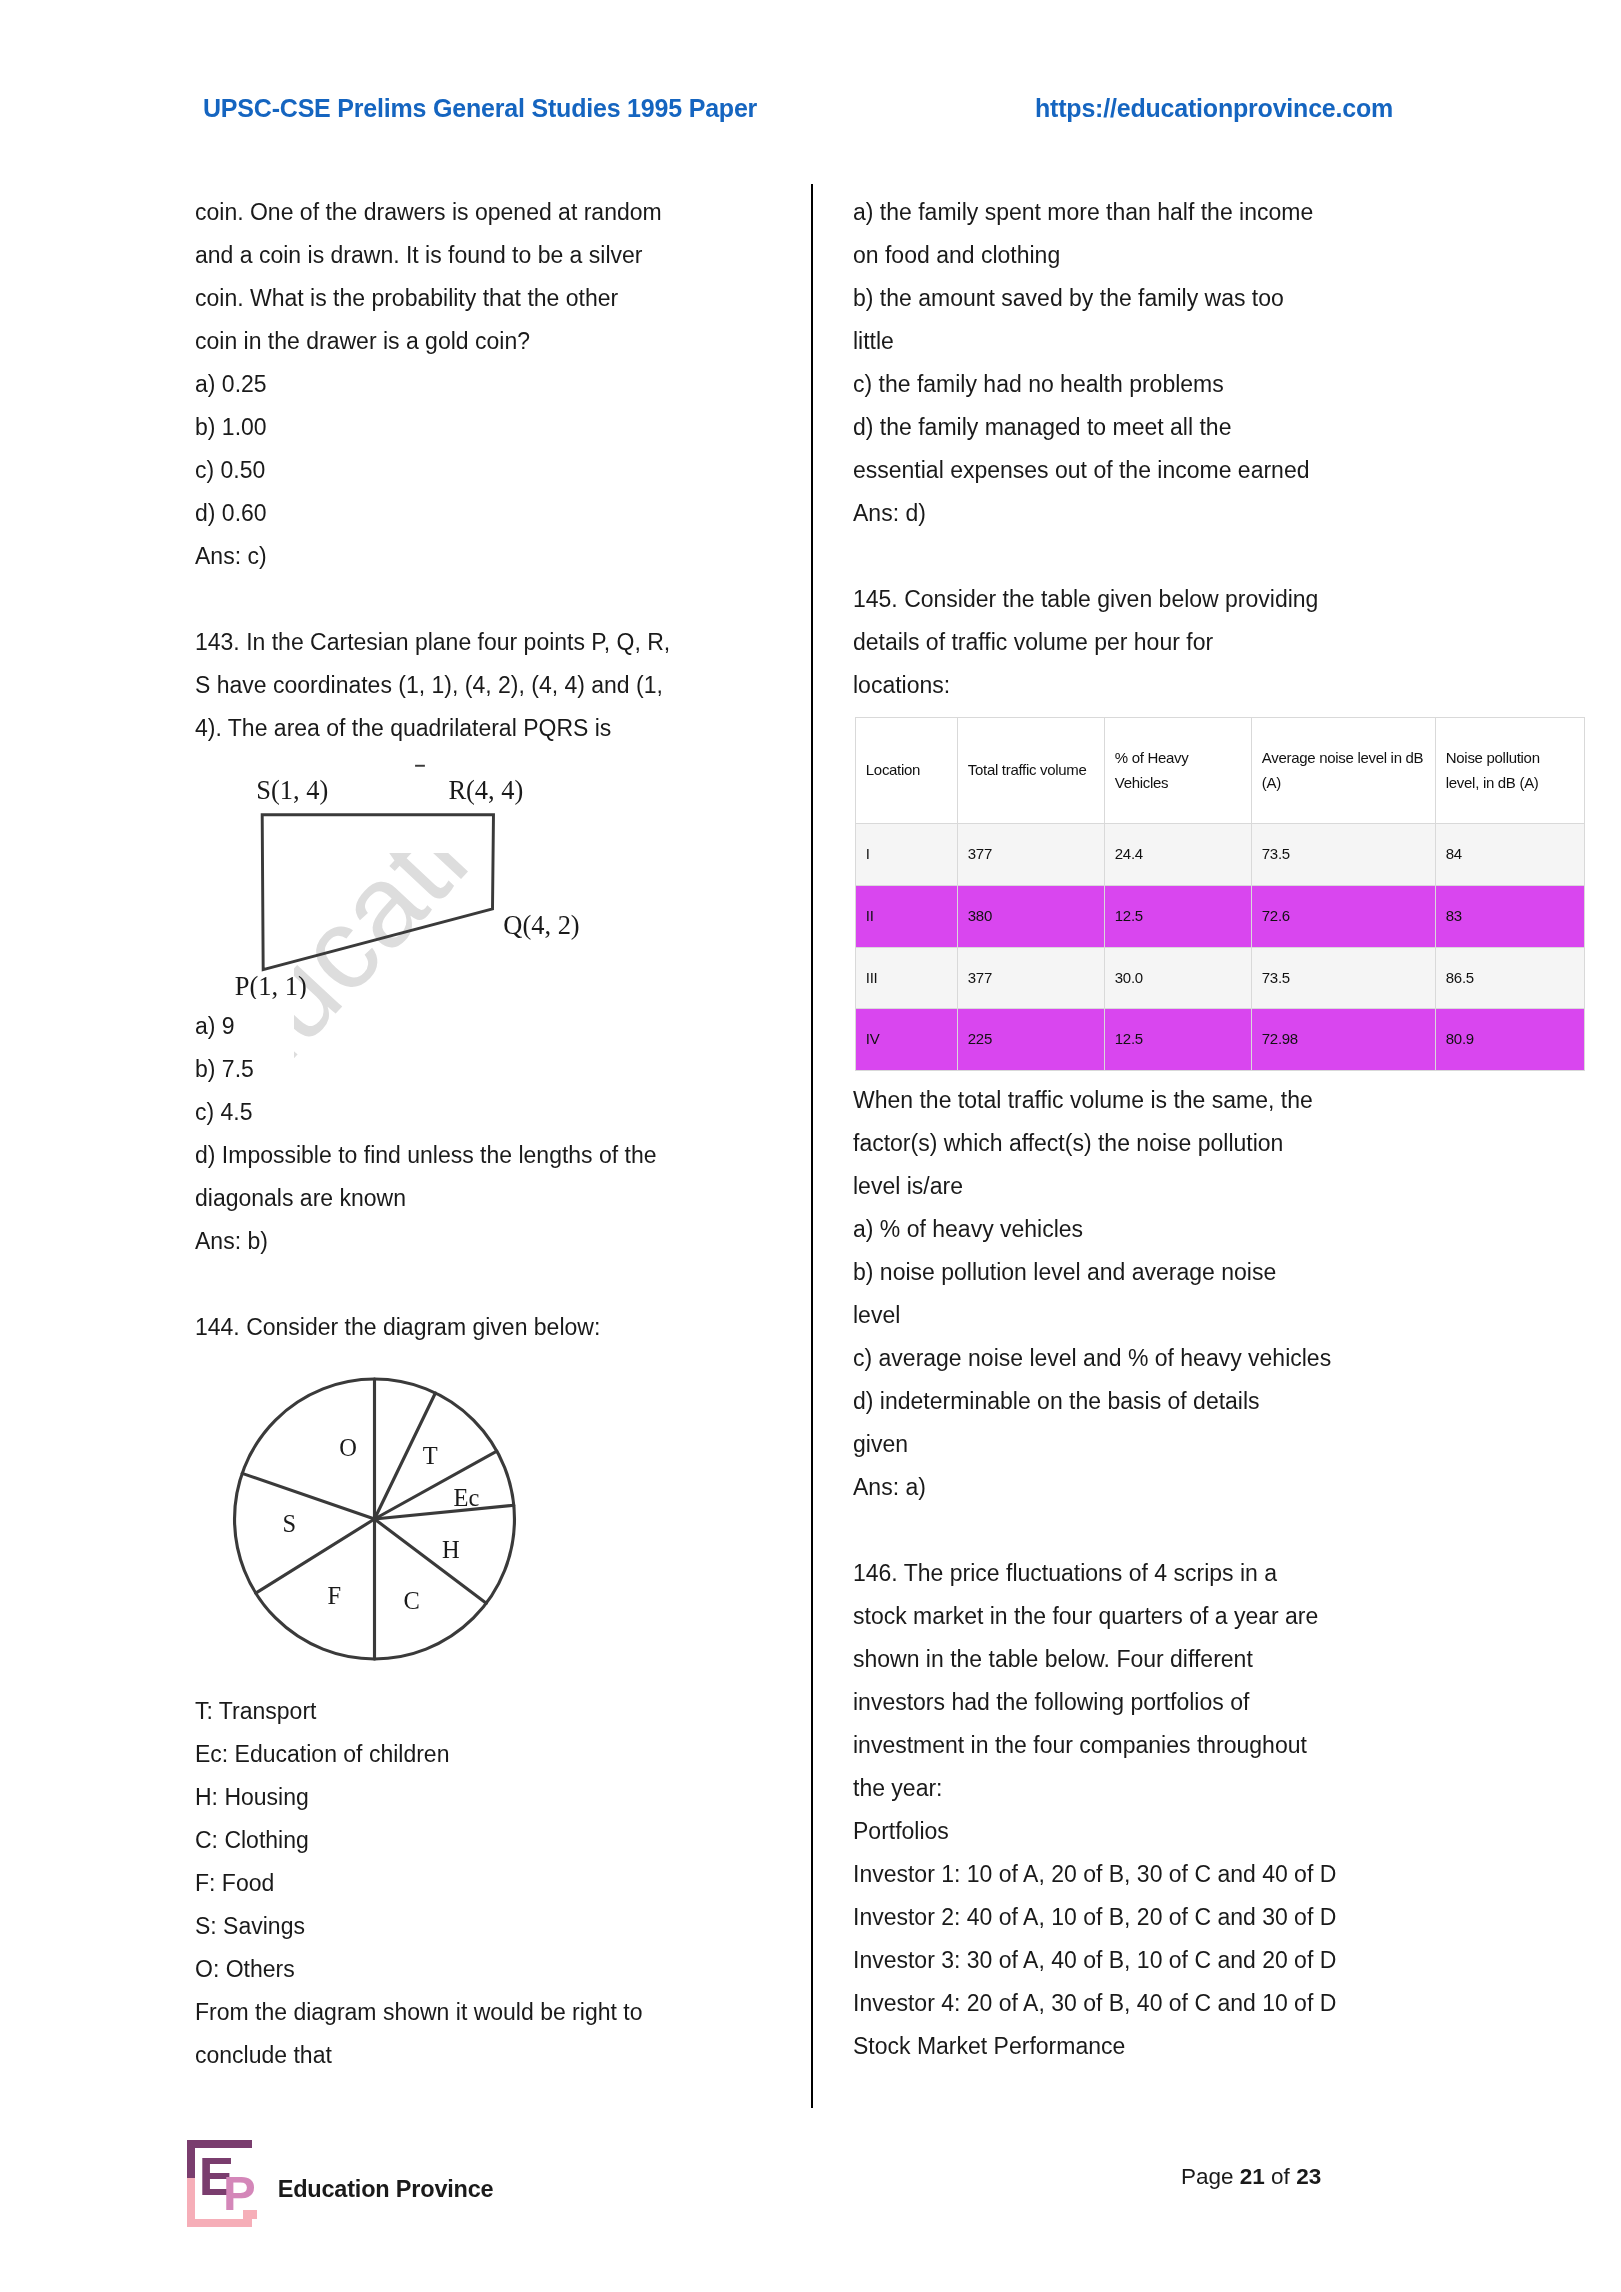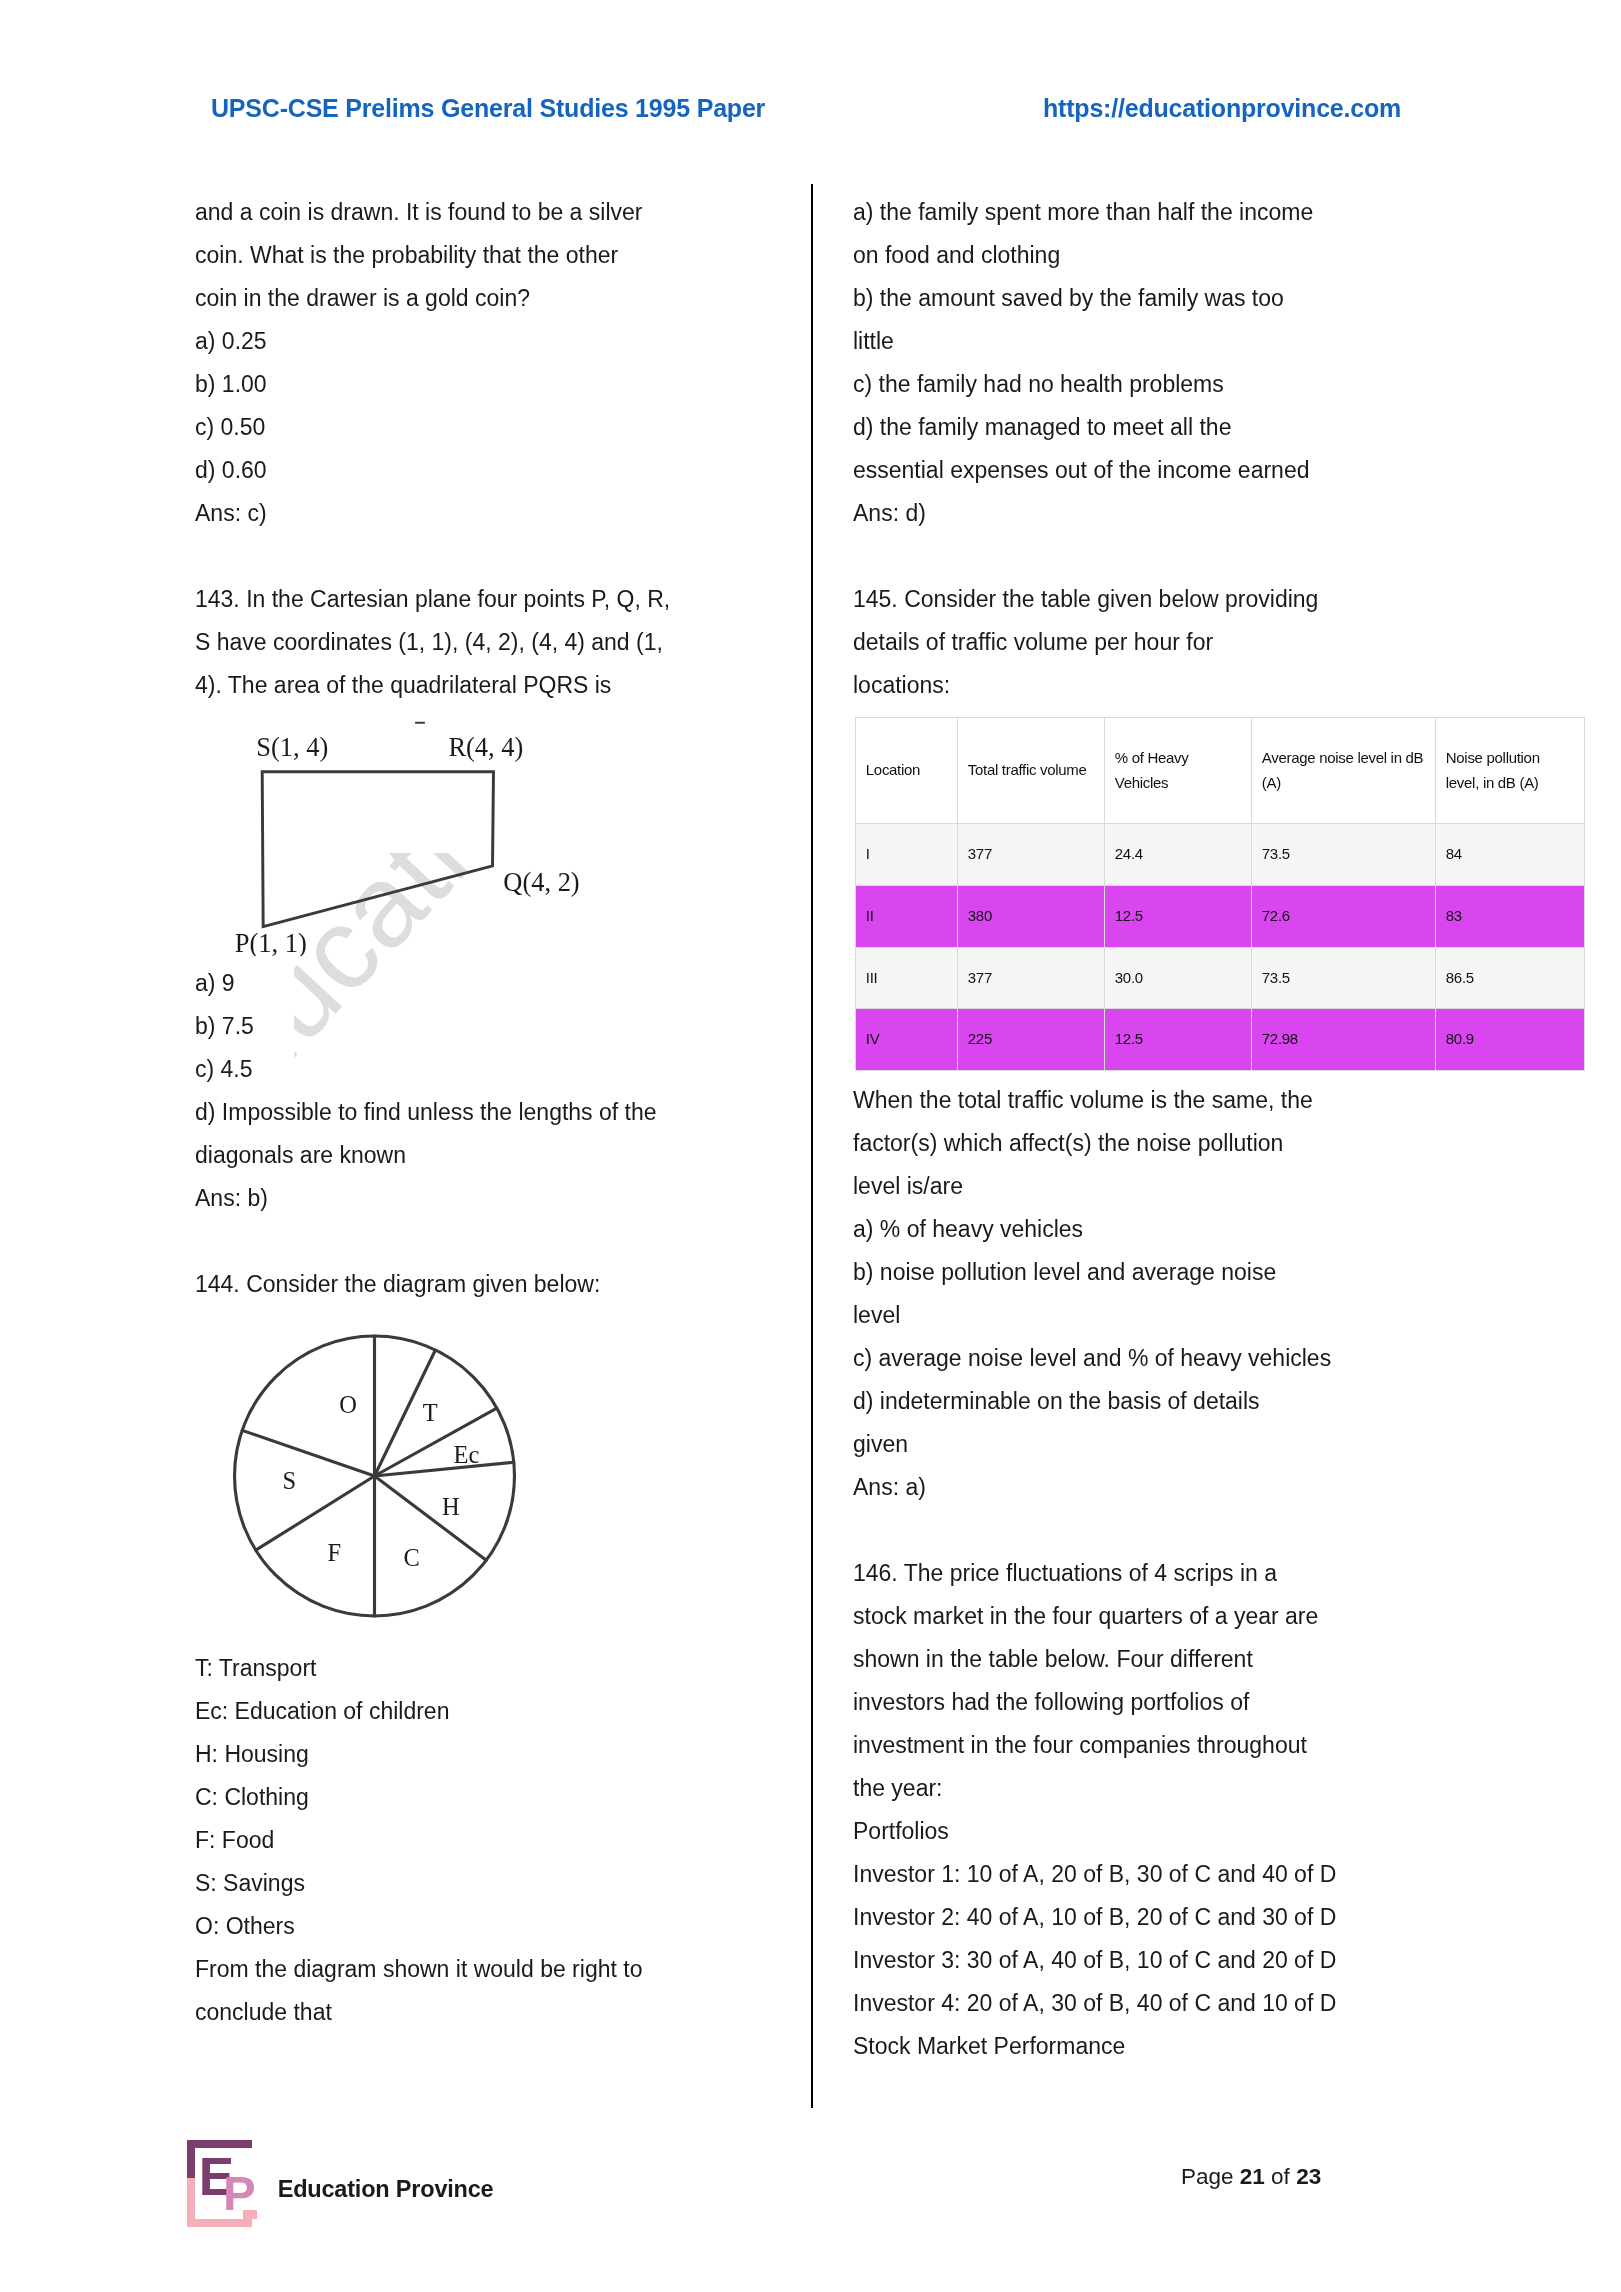--- a/index.html
+++ b/index.html
@@ -43,21 +43,21 @@
     color: #dddddd;
     white-space: nowrap;
     transform: rotate(-47deg);
     transform-origin: left center;
     letter-spacing: 1px;
   }
 
   
   .doc-header {
     position: absolute;
-    left: 16px;
+    left: 8px;
     top: 94px;
     width: 1380px;
     height: 45px;
     z-index: 3;
   }
   .doc-header .hdr-left {
     position: absolute;
     left: 195px;
     top: 0;
     font-size: 25px;
@@ -259,20 +259,21 @@
   <div class="doc-header">
     <div class="hdr-left">UPSC-CSE Prelims General Studies 1995 Paper</div>
     <div class="hdr-right">https://educationprovince.com</div>
   </div>
 
   <div class="col-divider"></div>
 
   <div class="col col-left">
 
     <div>
+      <div class="line">coin. One of the drawers is opened at random</div>
       <div class="line">and a coin is drawn. It is found to be a silver</div>
       <div class="line">coin. What is the probability that the other</div>
       <div class="line">coin in the drawer is a gold coin?</div>
       <div class="line">a) 0.25</div>
       <div class="line">b) 1.00</div>
       <div class="line">c) 0.50</div>
       <div class="line">d) 0.60</div>
       <div class="line">Ans: c)</div>
     </div>
 

